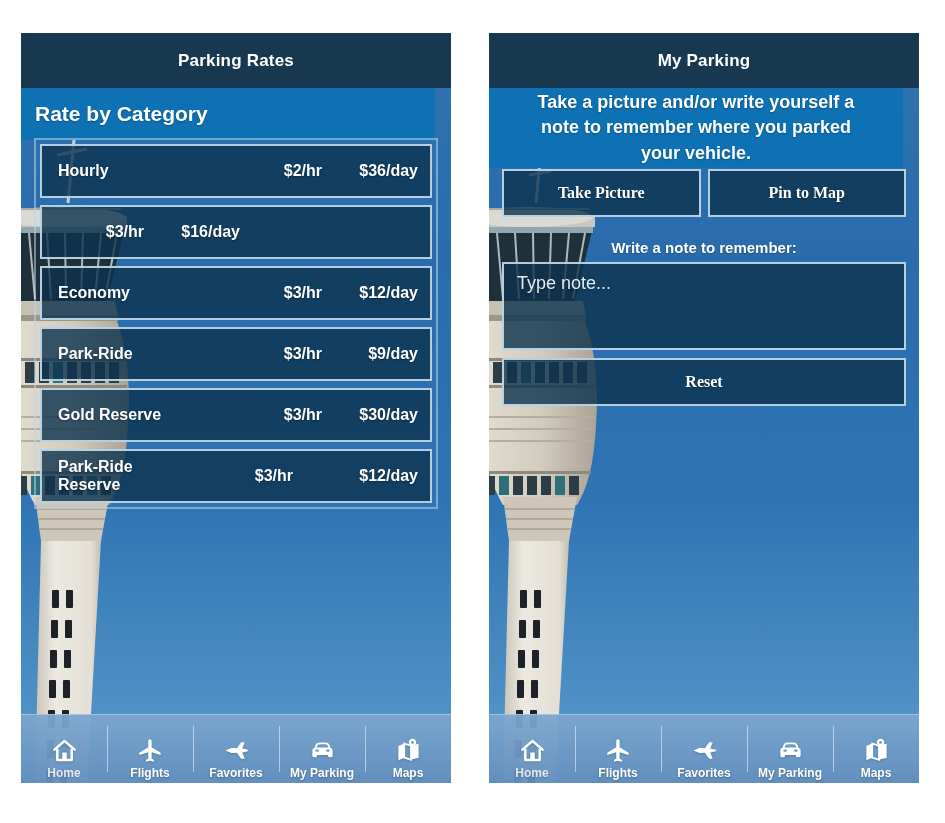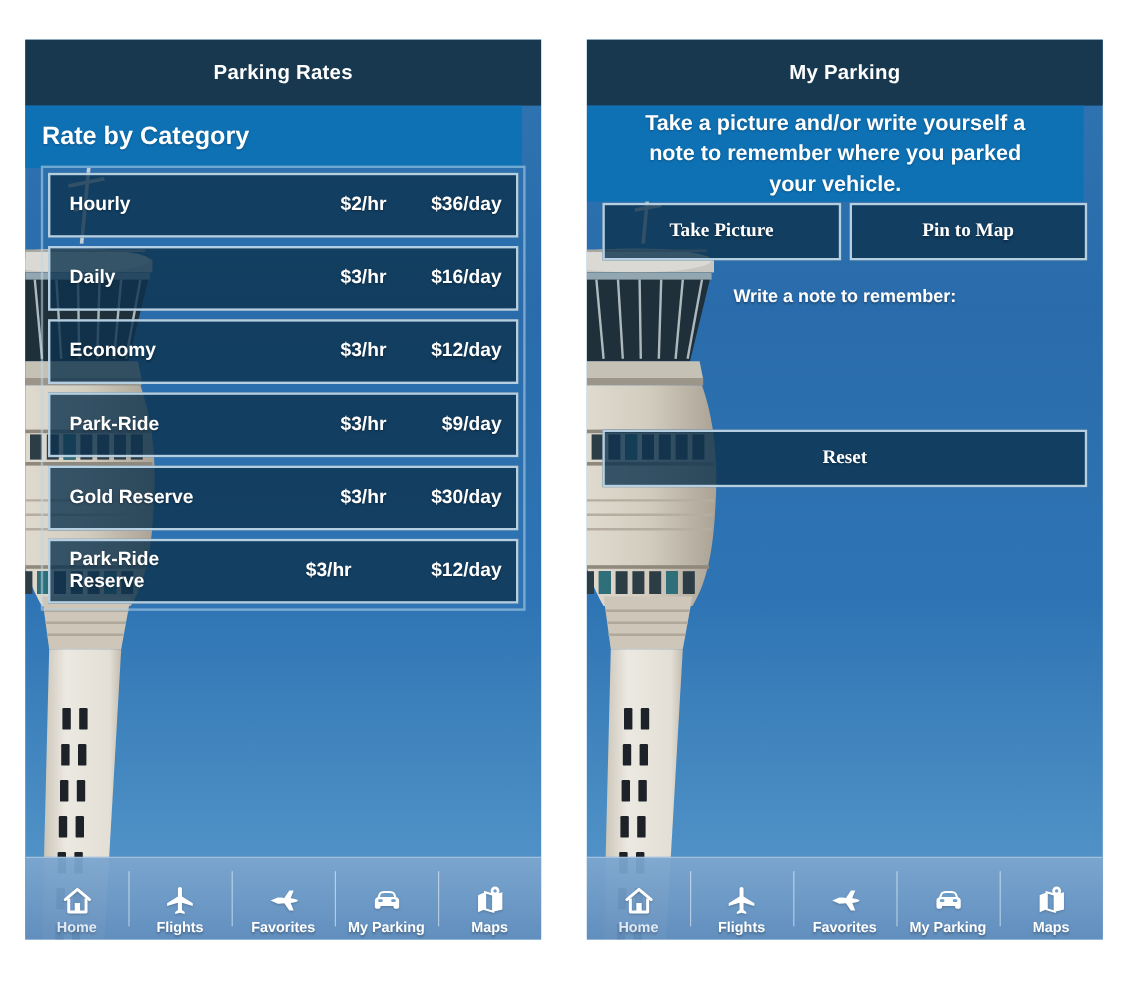--- a/index.html
+++ b/index.html
@@ -239,21 +239,20 @@
       <span>Rate by Category</span>
     </div>
 
     <div class="rates-wrap">
       <div class="rate-row">
         <span class="rate-cat">Hourly</span>
         <span class="rate-hr">$2/hr</span>
         <span class="rate-day">$36/day</span>
       </div>
       <div class="rate-row">
-        <span class="rate-cat">Daily</span>
         <span class="rate-hr">$3/hr</span>
         <span class="rate-day">$16/day</span>
       </div>
       <div class="rate-row">
         <span class="rate-cat">Economy</span>
         <span class="rate-hr">$3/hr</span>
         <span class="rate-day">$12/day</span>
       </div>
       <div class="rate-row">
         <span class="rate-cat">Park-Ride</span>
@@ -319,20 +318,23 @@
       <span>Take a picture and/or write yourself a note to remember where you parked your vehicle.</span>
     </div>
 
     <div class="btn-row btn-row-1">
       <button class="app-btn">Take Picture</button>
       <button class="app-btn">Pin to Map</button>
     </div>
 
     <div class="note-label">Write a note to remember:</div>
 
+    <div class="note-box">
+      <textarea placeholder="Type note..." style=""></textarea>
+    </div>
 
     <div class="btn-row btn-row-2">
       <button class="app-btn">Reset</button>
     </div>
 
     <nav class="tabbar">
       <div class="tab tab-home">
         <svg>
             <use href="#i-home"></use>
           </svg>

